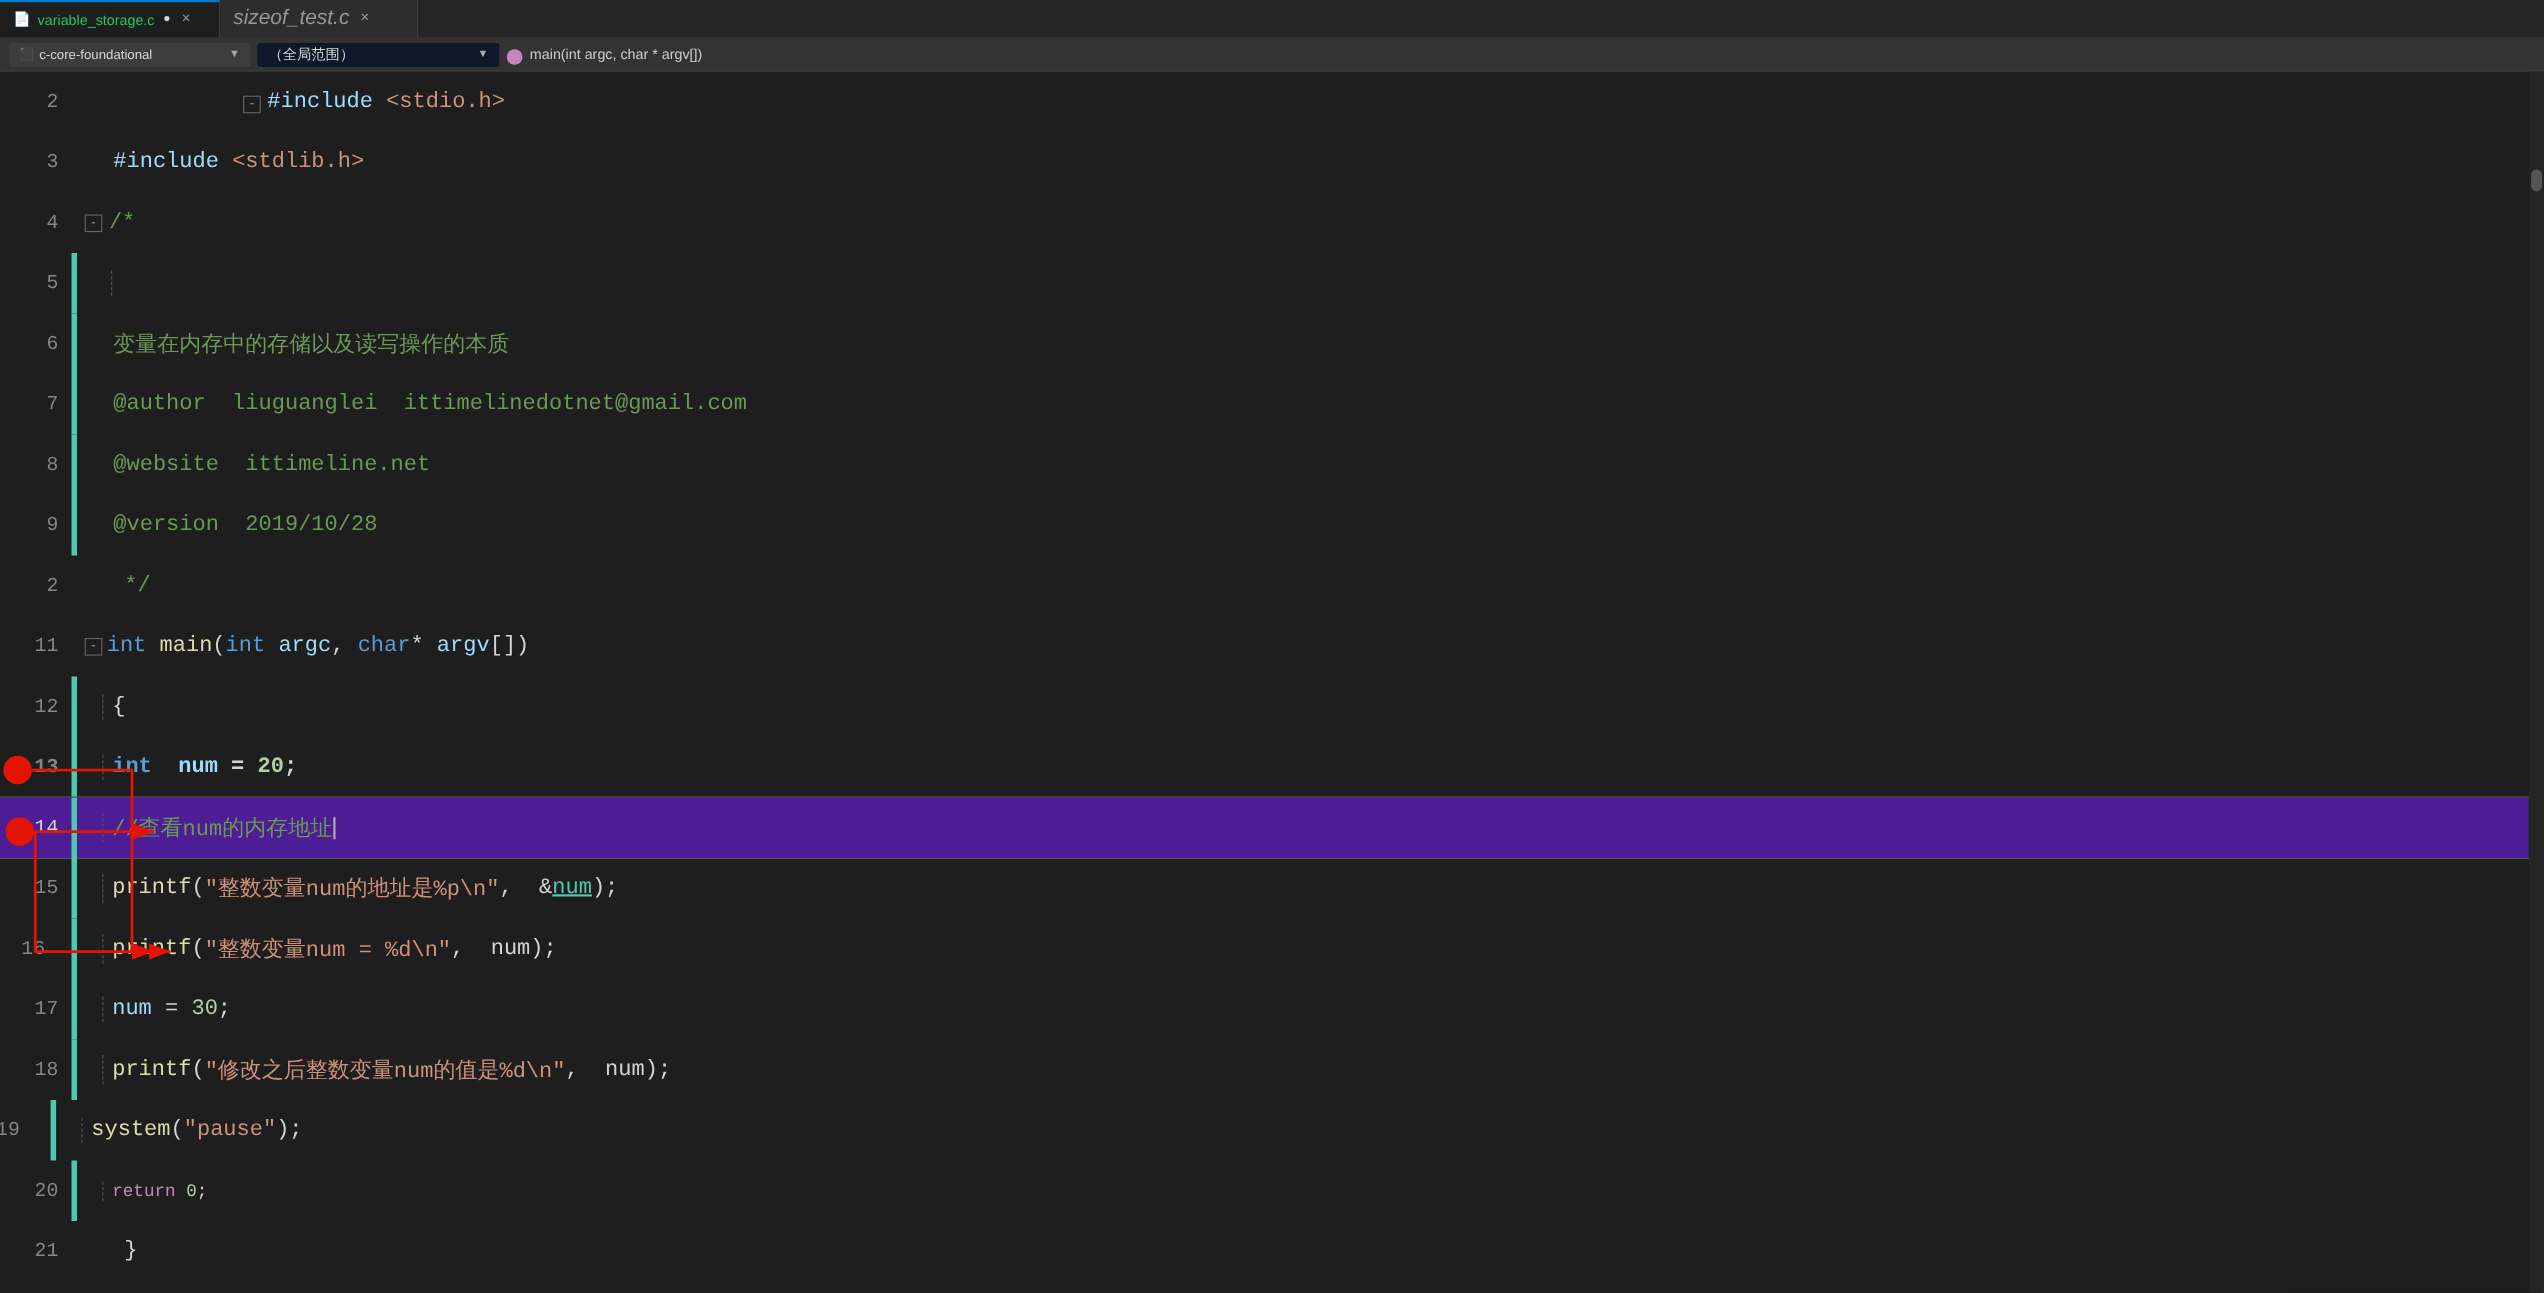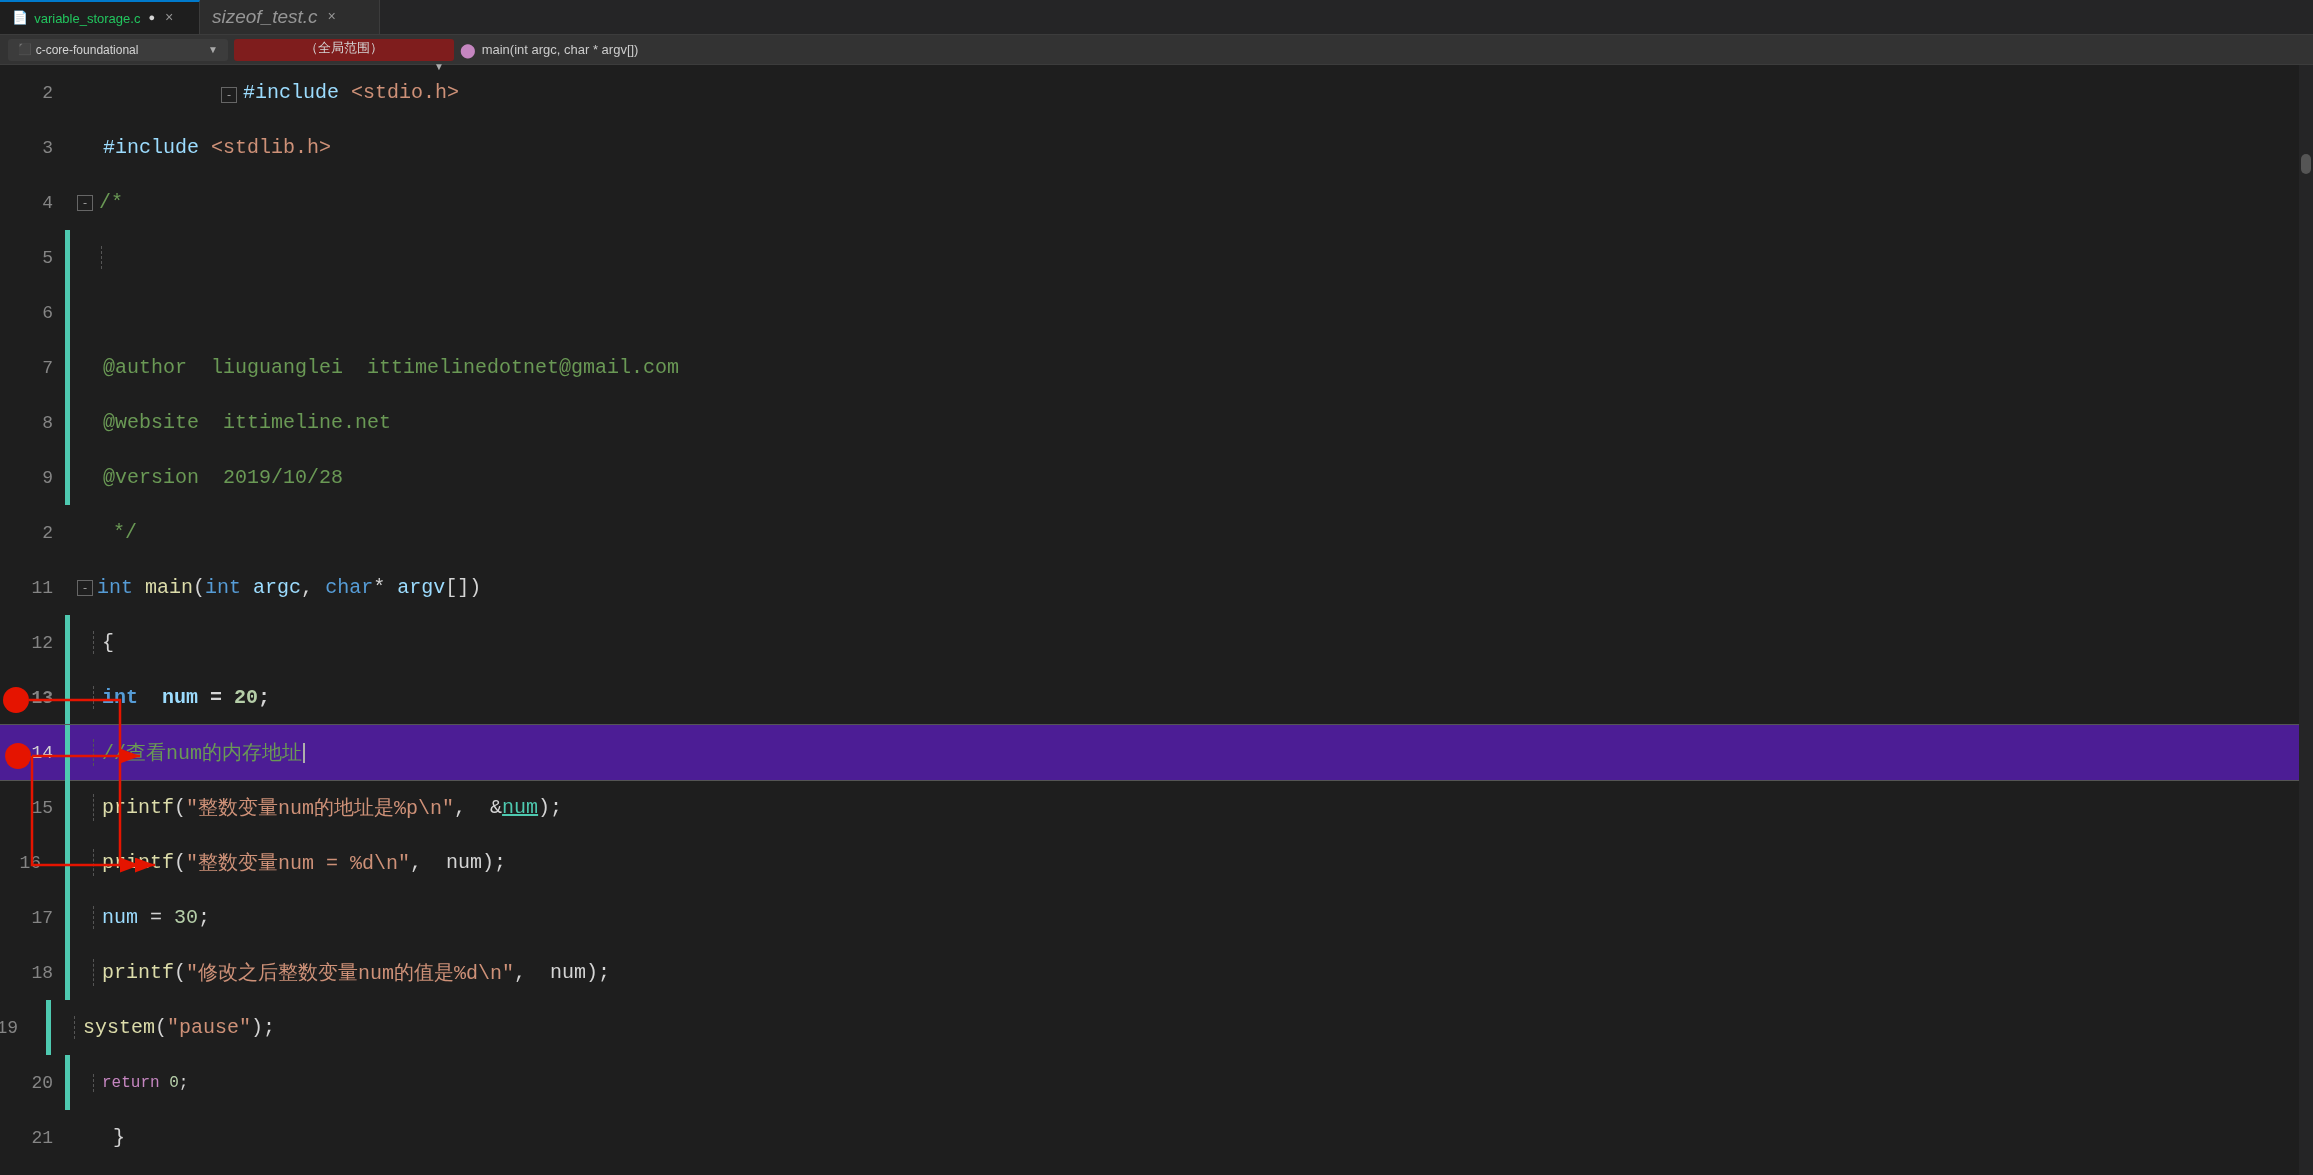--- a/index.html
+++ b/index.html
@@ -59,21 +59,21 @@
   </div>
 
   <div style="display:flex;align-items:center;background:#333333;height:30px;padding:0 8px;border-bottom:1px solid #3c3c3c;gap:6px;">
 
     <div style="display:flex;align-items:center;background:#3c3c3c;height:22px;padding:0 10px;border-radius:3px;font-size:12px;color:#d4d4d4;gap:4px;min-width:220px;font-family:Segoe UI,sans-serif;">
       <span style="color:#75beff;font-size:11px;">⬛</span>
       <span>c-core-foundational</span>
       <span style="margin-left:auto;color:#aaa;font-size:10px;">▼</span>
     </div>
 
-    <div style="display:flex;align-items:center;background:#7f1d1d;height:22px;padding:0 10px;border-radius:3px;font-size:13px;color:#d4d4d4;gap:4px;min-width:220px;font-family:Segoe UI,sans-serif;flex-direction:column;">
+    <div style="display:flex;align-items:center;background:#0f172a;height:22px;padding:0 10px;border-radius:3px;font-size:13px;color:#d4d4d4;gap:4px;min-width:220px;font-family:Segoe UI,sans-serif;">
       <span>（全局范围）</span>
       <span style="margin-left:auto;color:#aaa;font-size:10px;">▼</span>
     </div>
 
     <div style="display:flex;align-items:center;gap:6px;font-size:13px;color:#cccccc;font-family:Segoe UI,sans-serif;">
       <span style="color:#c586c0;font-size:14px;">⬤</span>
       <span>main(int argc, char * argv[])</span>
     </div>
   </div>
 
@@ -130,20 +130,21 @@
         <div style="width:3px;flex-shrink:0;"></div>
         <div style="font-size:20px;height:55px;display:flex;align-items:center;padding-left:4px;white-space:pre;">
           <span style="color:#6a9955;">  </span><span style="border-left:1px dashed #555;padding-left:4px;"> </span>
         </div>
       </div>
 
       <div style="display:flex;height:55px;align-items:center;position:relative;">
         <div style="width:65px;text-align:right;padding-right:12px;font-size:18px;color:#858585;flex-shrink:0;display:flex;align-items:center;justify-content:flex-end;height:55px;">6</div>
         <div style="width:5px;background:#4ec9b0;height:55px;flex-shrink:0;"></div>
         <div style="width:3px;flex-shrink:0;"></div>
+        <div style="font-size:20px;height:55px;display:flex;align-items:center;padding-left:30px;white-space:pre;"><span style="color:#6a9955;">变量在内存中的存储以及读写操作的本质</span></div>
       </div>
 
       <div style="display:flex;height:55px;align-items:center;position:relative;">
         <div style="width:65px;text-align:right;padding-right:12px;font-size:18px;color:#858585;flex-shrink:0;display:flex;align-items:center;justify-content:flex-end;height:55px;">7</div>
         <div style="width:5px;background:#4ec9b0;height:55px;flex-shrink:0;"></div>
         <div style="width:3px;flex-shrink:0;"></div>
         <div style="font-size:20px;height:55px;display:flex;align-items:center;padding-left:30px;white-space:pre;"><span style="color:#6a9955;">@author  liuguanglei  ittimelinedotnet@gmail.com</span></div>
       </div>
 
       <div style="display:flex;height:55px;align-items:center;position:relative;">

